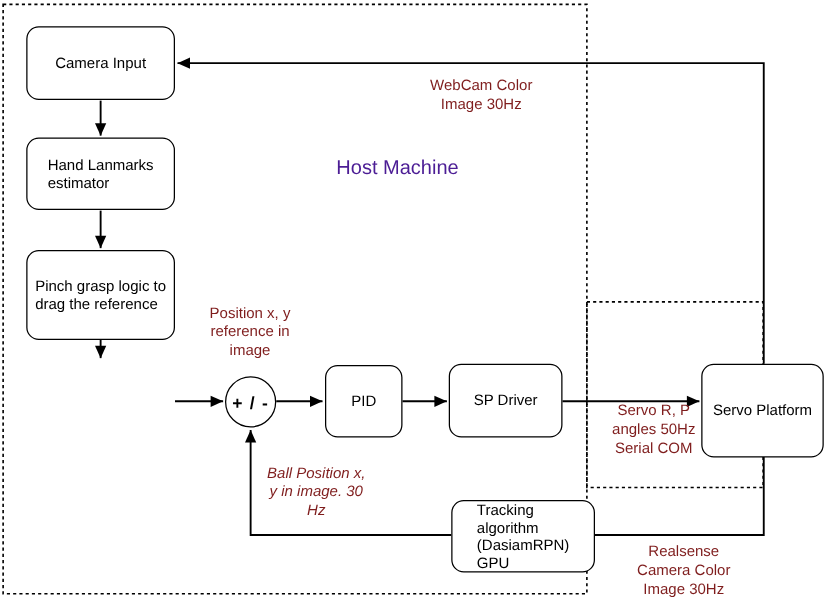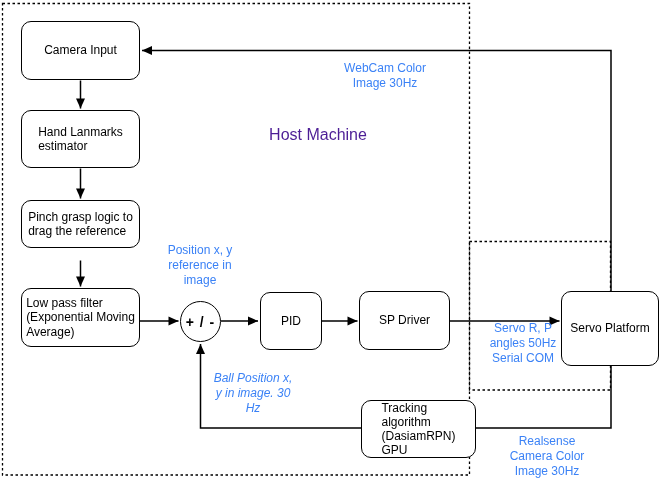--- a/index.html
+++ b/index.html
@@ -49,21 +49,21 @@
     font-weight: bold;
     color: #000000;
     z-index: 2;
     letter-spacing: 1px;
   }
   .label {
     position: absolute;
     text-align: center;
     font-size: 12px;
     line-height: 15px;
-    color: #3b82f6;
+    color: #7f1d1d;
     white-space: pre-line;
     z-index: 3;
   }
   .region-label {
     position: absolute;
     font-size: 16px;
     line-height: 18px;
     color: #4c1d95;
     text-align: center;
     white-space: pre-line;
@@ -99,26 +99,23 @@
     <path d="M611,349.5 V428 H454" fill="none" stroke="#000000" stroke-width="1.5" marker-end="url(#arrow)"></path>
 
     <path d="M361,428 H200.5 V344" fill="none" stroke="#000000" stroke-width="1.5" marker-end="url(#arrow)"></path>
   </svg>
 
   <div class="node" style="left:21px; top:21px; width:119px; height:59px;">Camera Input</div>
 
   <div class="node" style="left:21px; top:110px; width:119px; height:58px;">Hand Lanmarks
 estimator</div>
 
-  <div class="node" style="left:21px; top:200px; width:119px; height:48px;">Pinch grasp logic to
+  <div class="node" style="left:21px; top:200px; width:119px; height:72px;">Pinch grasp logic to
 drag the reference</div>
 
-  <div class="node" style="left:21px; top:288px; width:119px; height:59px;">Low pass filter
-(Exponential Moving
-Average)</div>
 
   <div class="sum-circle" style="left:180px; top:301px; width:41px; height:41px;">+ / -</div>
 
   <div class="node" style="left:260px; top:292px; width:62px; height:58px;">PID</div>
 
   <div class="node" style="left:359px; top:291px; width:91px; height:59px;">SP Driver</div>
 
   <div class="node" style="left:561px; top:291px; width:98px; height:75px;">Servo Platform</div>
 
   <div class="node" style="left:361px; top:400px; width:115px; height:58px; line-height:14px;">Tracking

